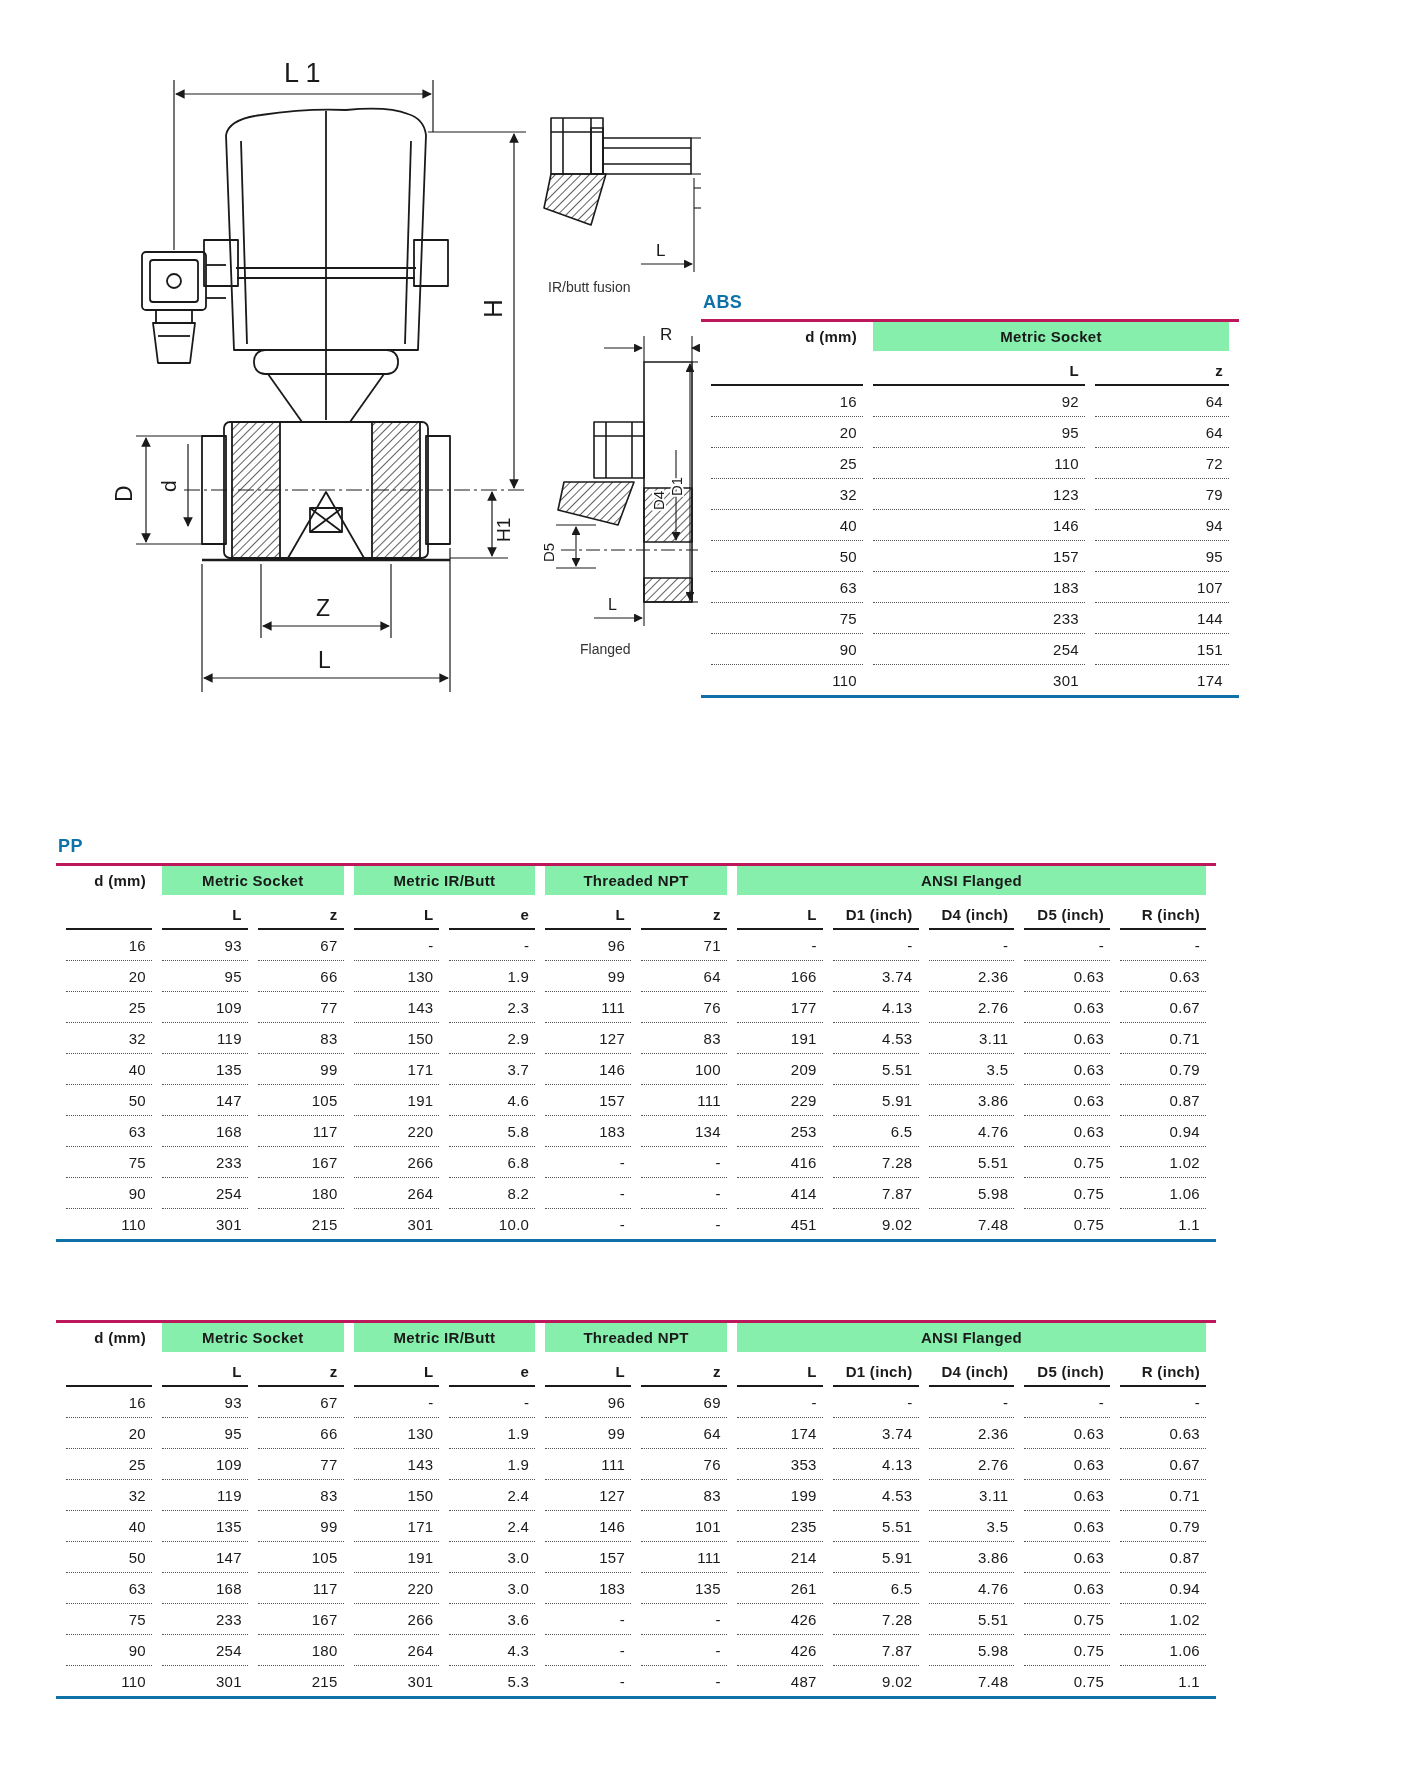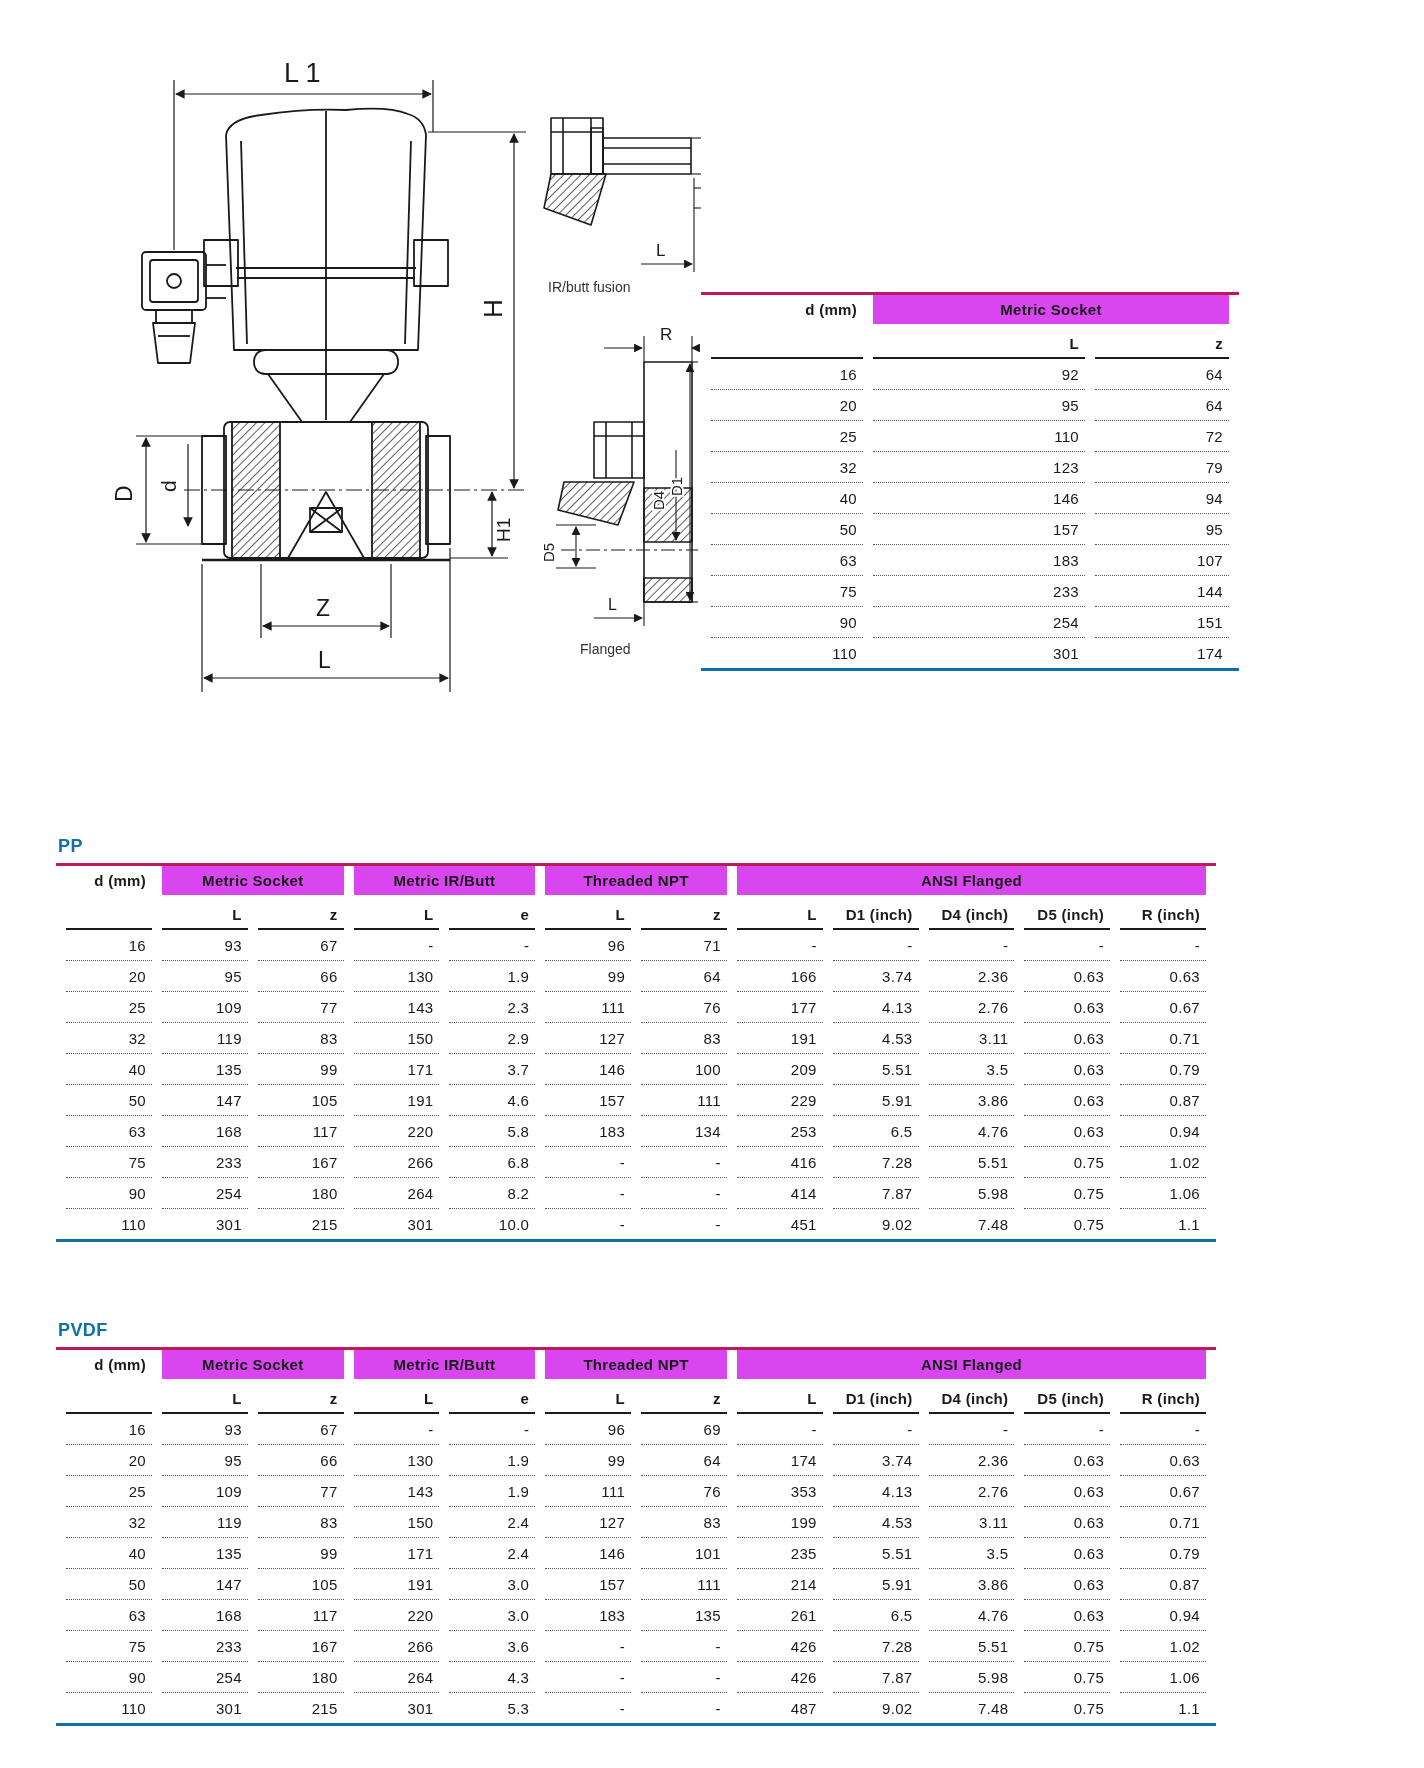--- a/index.html
+++ b/index.html
@@ -10,21 +10,21 @@
   .top-section { display:flex; align-items:flex-start; }
   .drawing-area { width:645px; flex:0 0 auto; }
   .abs-block { width:538px; margin-top:272px; }
 
   .table-title { color:#0e72a8; font-weight:bold; font-size:18px; letter-spacing:.4px; margin:0 0 6px 2px; }
 
   .tblwrap { border-top:3px solid #be185d; border-bottom:3px solid #0e72a8; }
   table.dim { width:100%; border-collapse:separate; border-spacing:10px 0; table-layout:fixed; }
   table.dim th, table.dim td { font-size:15px; text-align:right; white-space:nowrap; letter-spacing:.3px; }
   tr.grp th { font-weight:bold; padding:6px 6px 6px 0; }
-  tr.grp th.band { background:#d946ef; text-align:center; padding:6px 2px; }
+  tr.grp th.band { background:#86efac; text-align:center; padding:6px 2px; }
   tr.sub th { font-weight:bold; border-bottom:2px solid #1a1a1a; padding:11px 6px 5px 0; }
   table.dim tbody td { border-bottom:1px dotted #555; padding:7px 6px 6px 0; line-height:17px; }
   table.dim tbody tr:last-child td { border-bottom:none; }
 
   .pp-block { margin-top:112px; width:1160px; }
   .pvdf-block { margin-top:78px; width:1160px; }
 
   svg text { font-family:"Liberation Sans", sans-serif; }
 </style>
 </head>
@@ -179,20 +179,21 @@
           <text transform="translate(626,476) rotate(-90)" font-size="15" style="paint-order:stroke" stroke="#fff" stroke-width="4">D1</text>
           <text transform="translate(608,490) rotate(-90)" font-size="15" style="paint-order:stroke" stroke="#fff" stroke-width="4">D4</text>
           <text transform="translate(498,542) rotate(-90)" font-size="15">D5</text>
           <text x="552" y="590" font-size="16">L</text>
           <text x="524" y="634" font-size="14" fill="#333">Flanged</text>
         </g>
       </svg>
     </div>
 
     <div class="abs-block">
+      <div class="table-title">ABS</div>
       <div class="tblwrap">
         <table class="dim">
           <colgroup>
               <col style="width:152px">
               <col style="width:212px">
               <col>
             </colgroup>
           <thead>
             <tr class="grp">
               <th>d (mm)</th>
@@ -442,21 +443,20 @@
               <td>7.48</td>
               <td>0.75</td>
               <td>1.1</td>
             </tr>
           </tbody>
       </table>
     </div>
   </div>
 
   <div class="pvdf-block">
-    <div class="table-title">PVDF</div>
     <div class="tblwrap">
       <table class="dim">
         <colgroup>
             <col style="width:86px">
             <col>
             <col>
             <col>
             <col>
             <col>
             <col>

